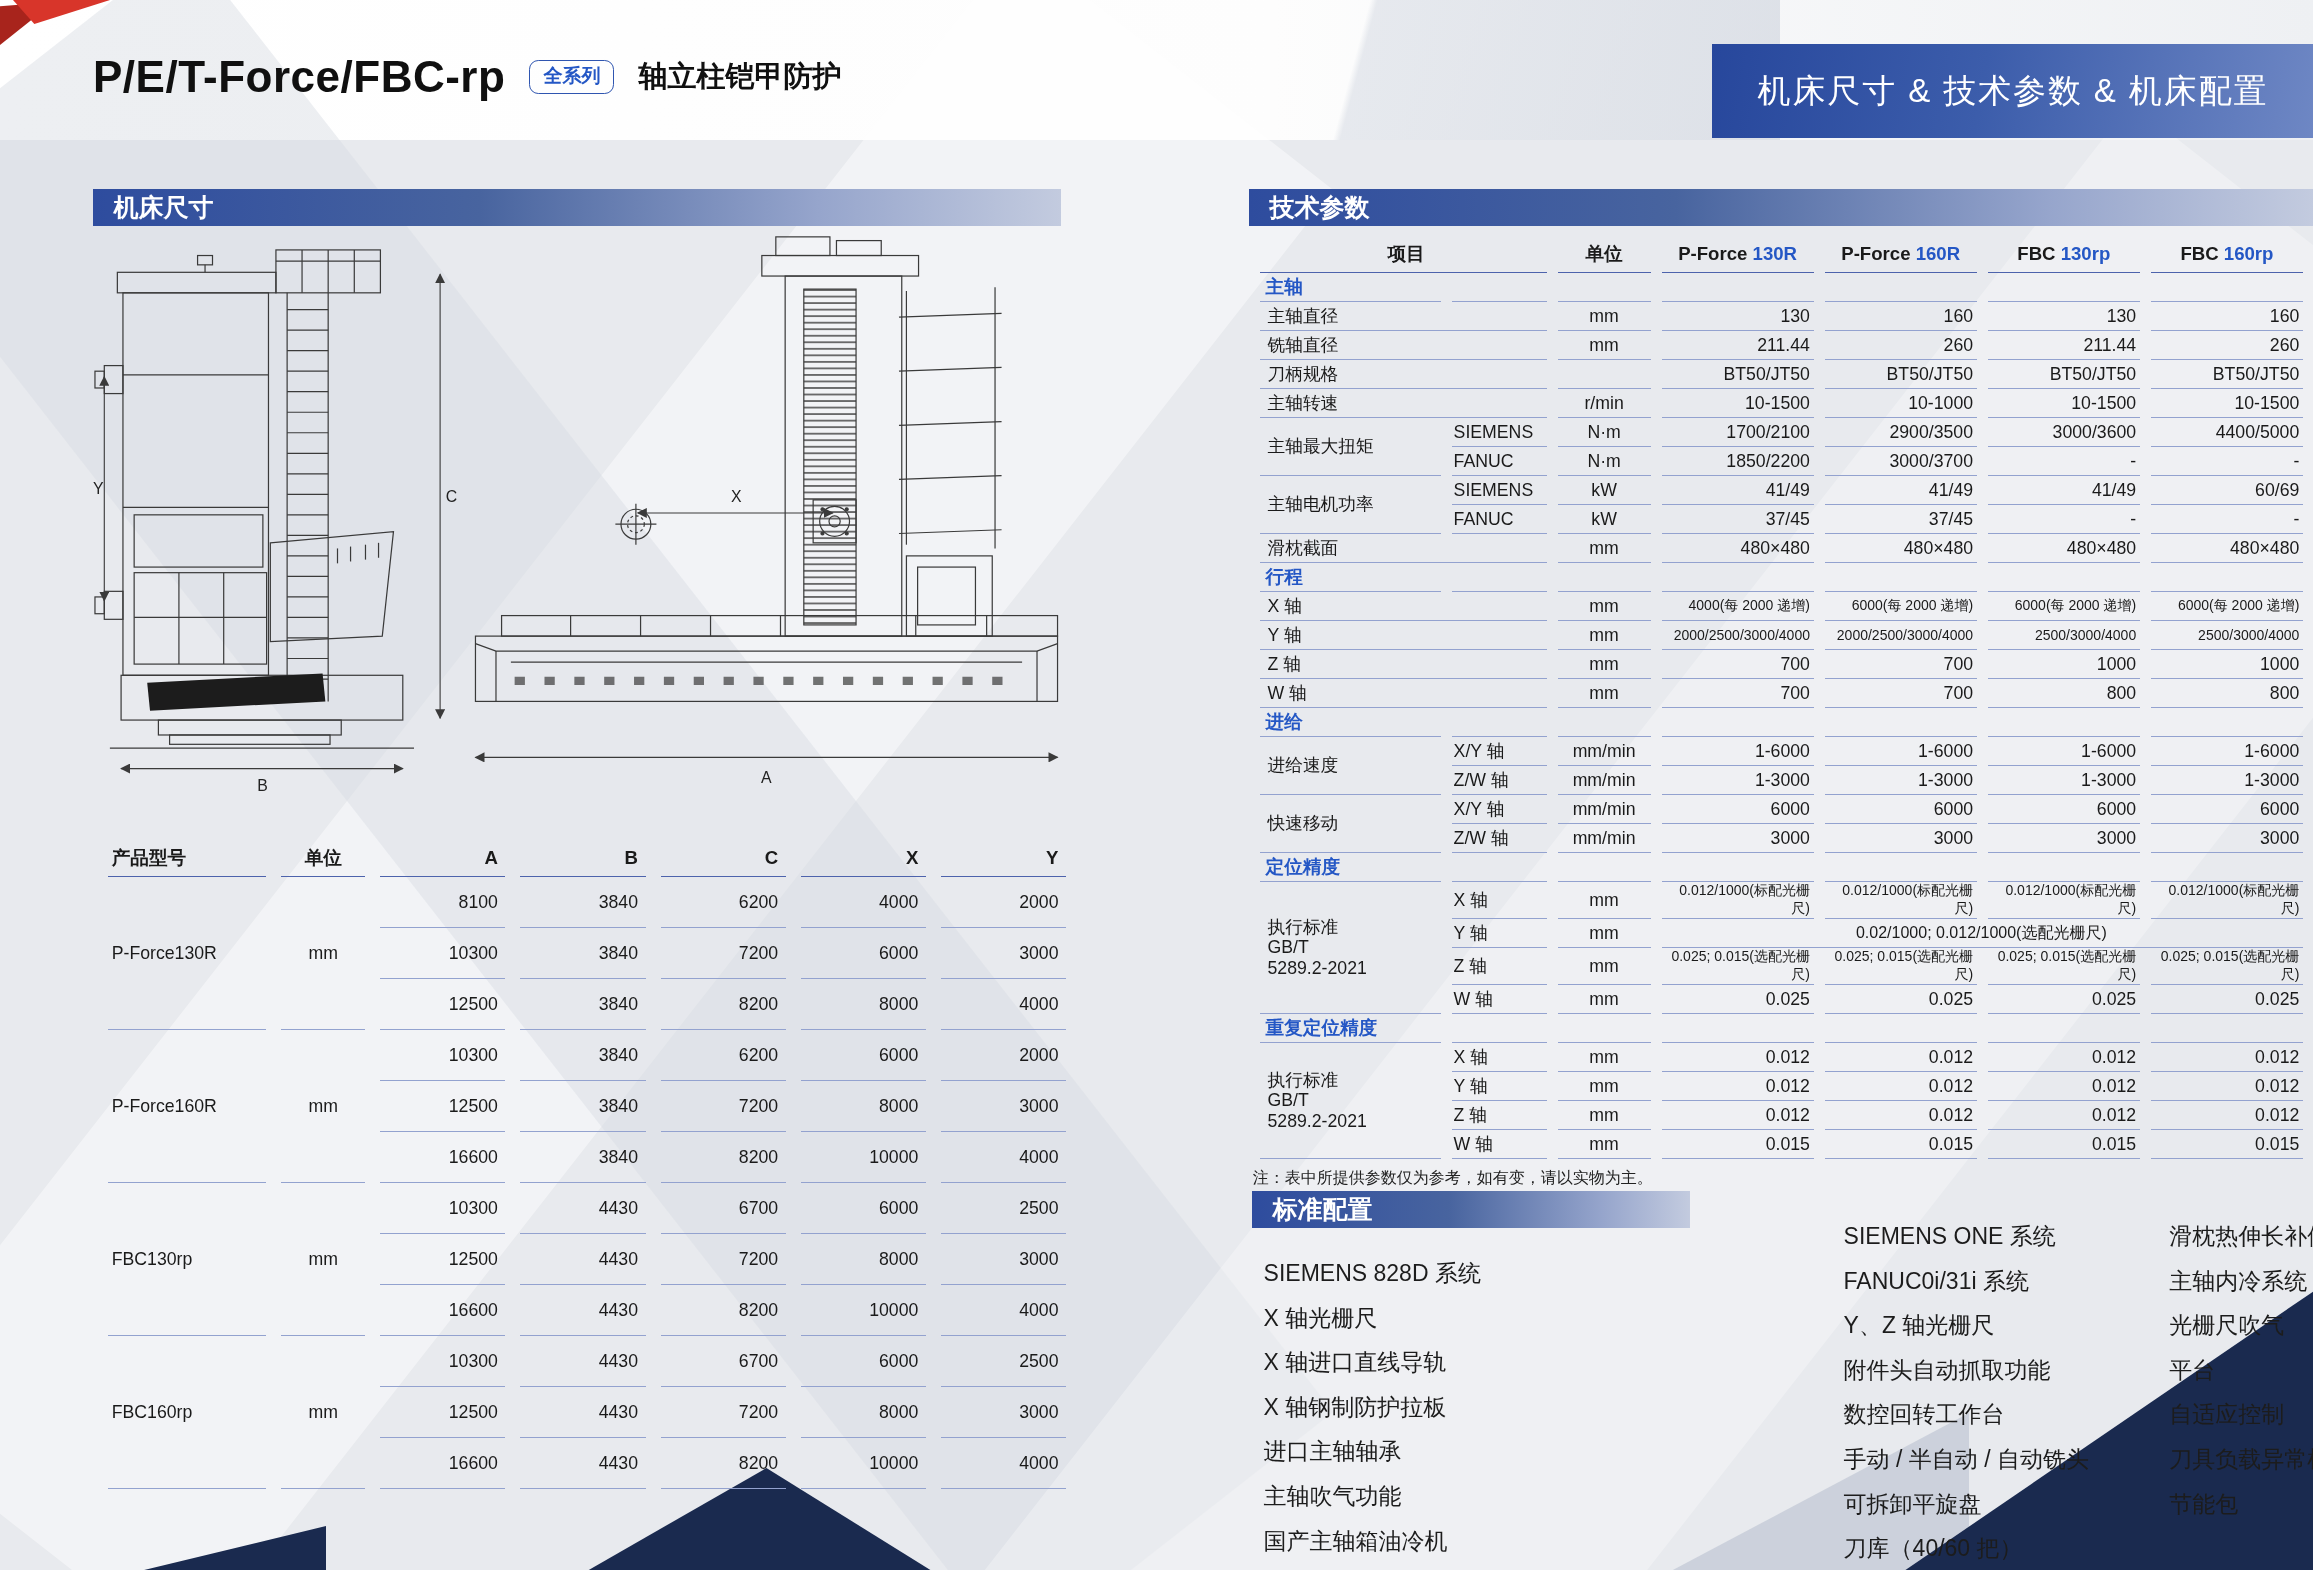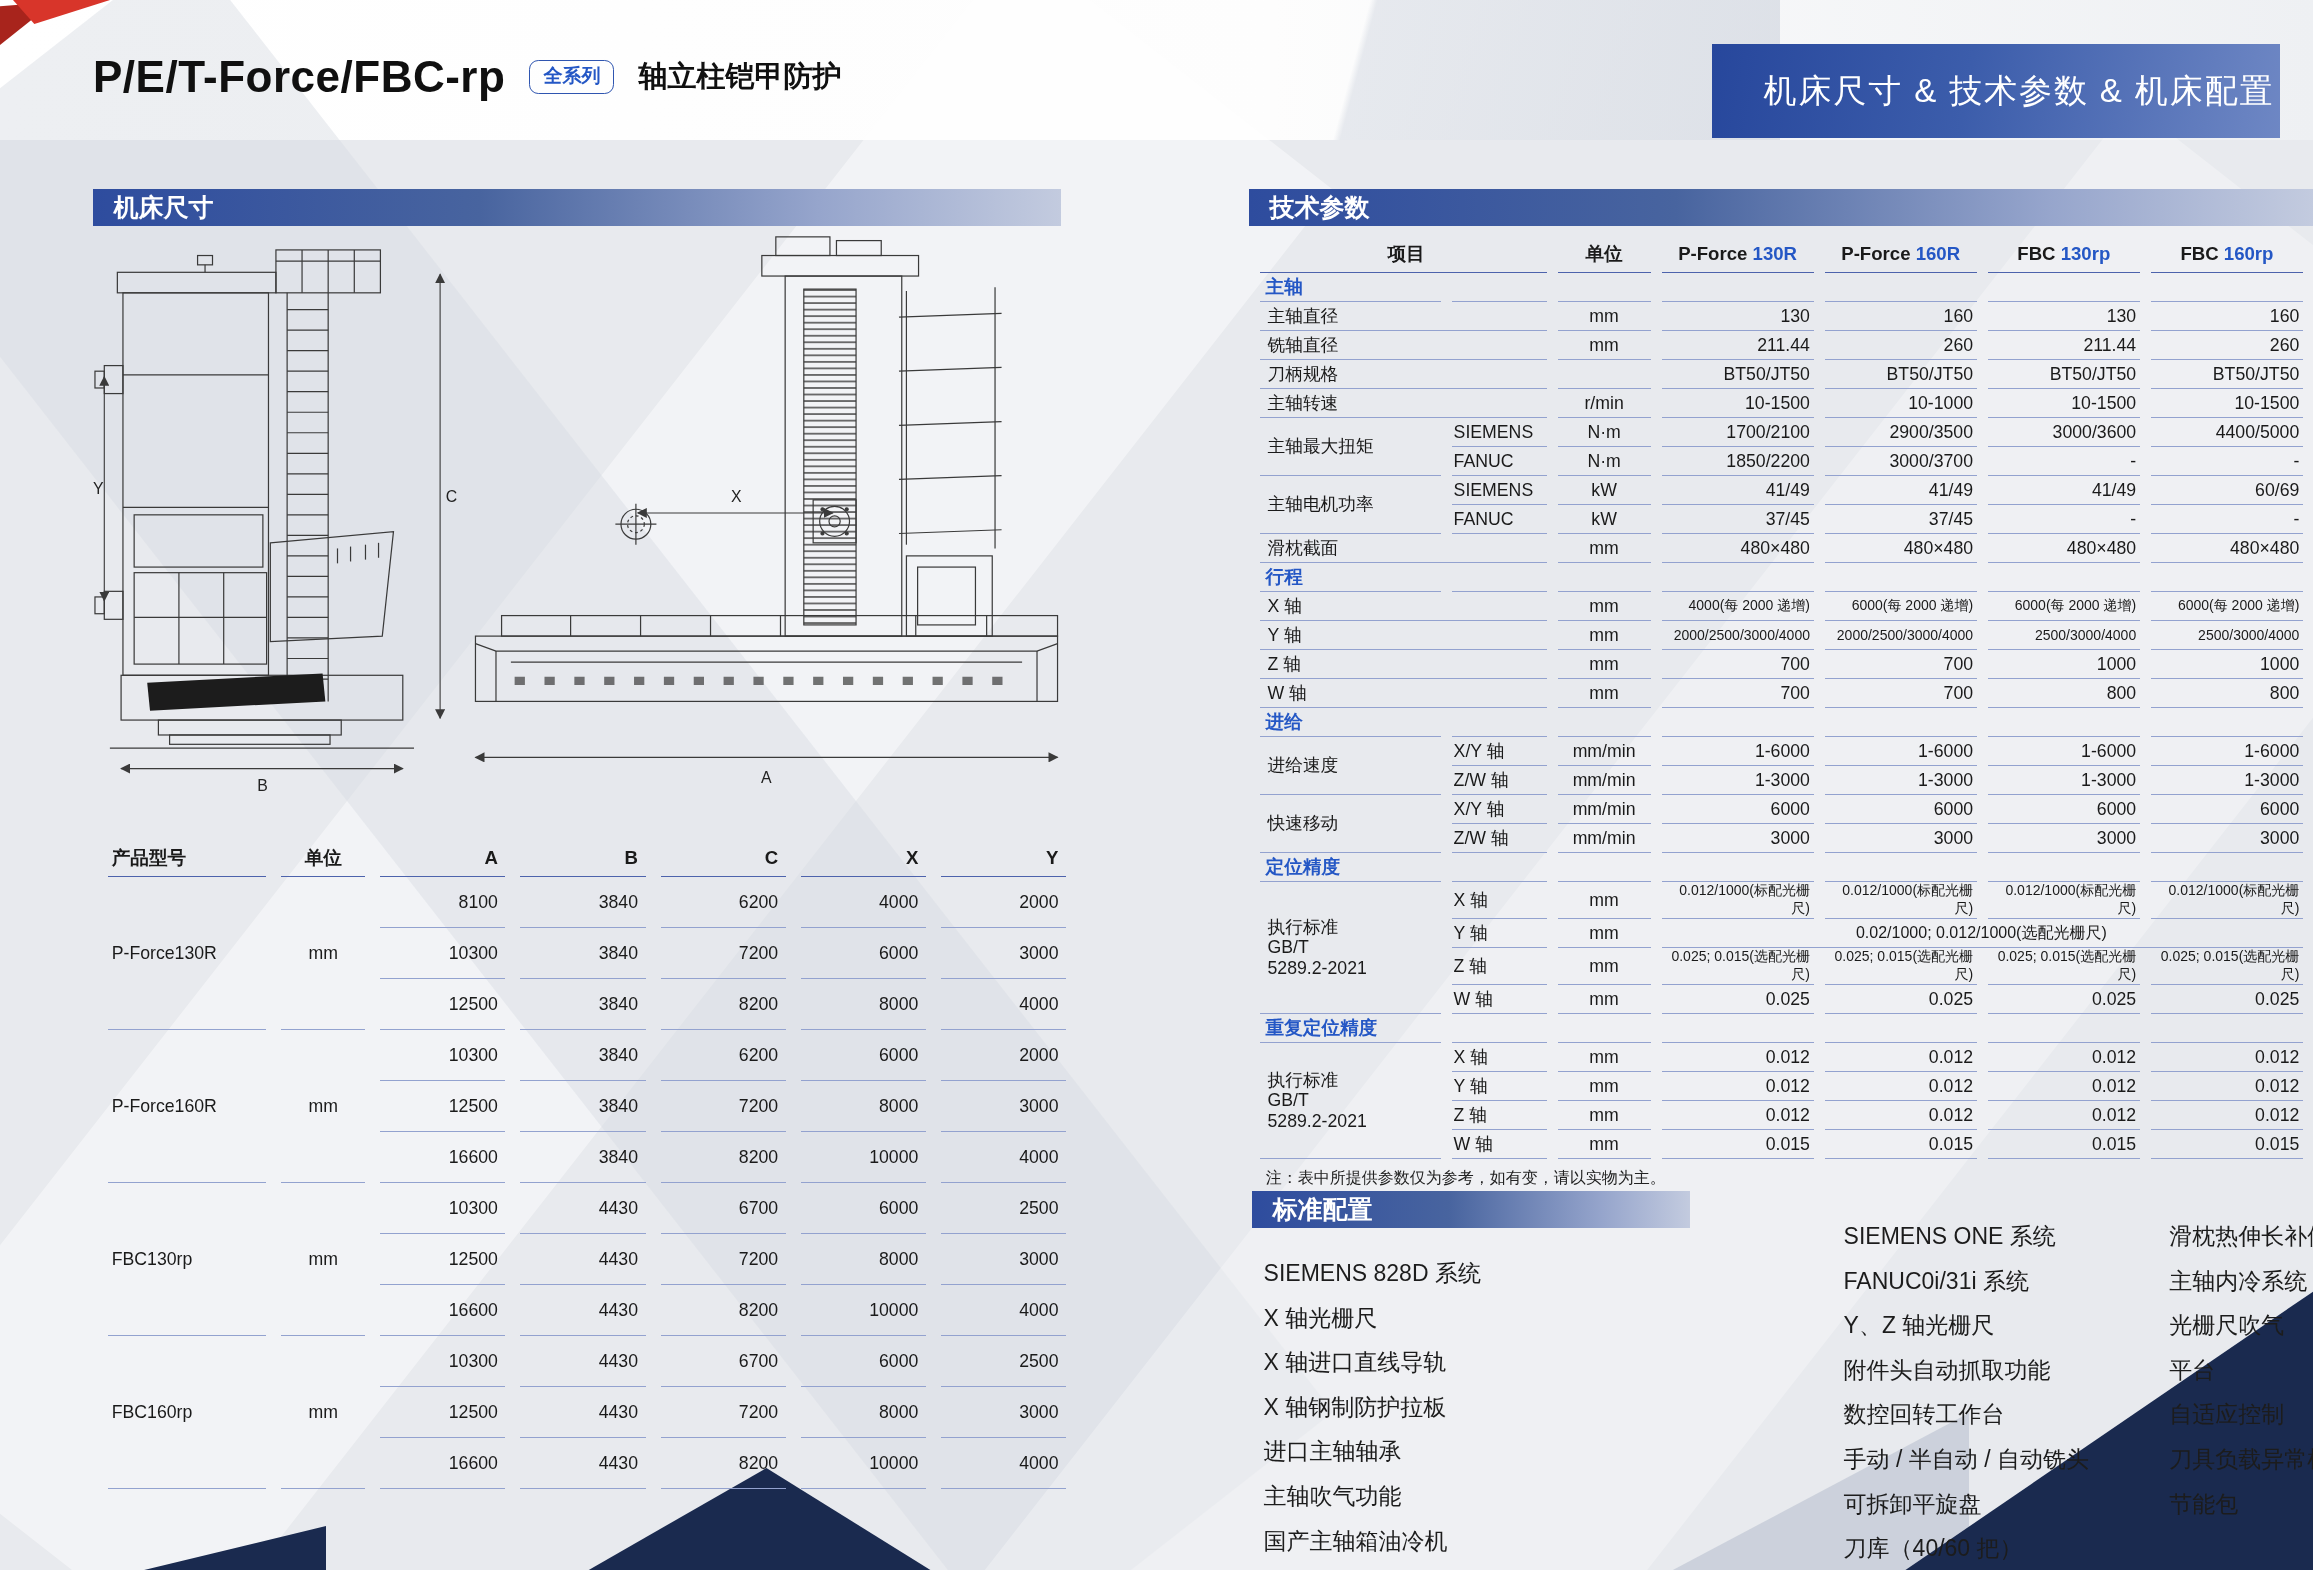--- a/index.html
+++ b/index.html
@@ -25,23 +25,23 @@
   .tri-brg{position:absolute;right:345px;bottom:0;width:298px;height:158px;background:#c7cdd8;opacity:.85;z-index:1;
            clip-path:polygon(100% 0,100% 100%,0 100%);}
   .tri-br{position:absolute;right:0;bottom:0;width:410px;height:280px;background:#1a2a4f;z-index:1;
           clip-path:polygon(100% 0,100% 100%,0 100%);}
   
   .title-wrap{position:absolute;left:93px;top:52px;display:flex;align-items:center;z-index:3;}
   .title{font-size:44px;font-weight:bold;letter-spacing:0.5px;color:#101010;}
   .badge{margin-left:24px;border:1.9px solid #2f55b0;color:#2457c5;font-size:19px;font-weight:bold;
          padding:1.9px 13px 3.7px;border-radius:9.3px;white-space:nowrap;}
   .subtitle{margin-left:24px;font-size:29px;font-weight:bold;color:#101010;}
-  .banner{position:absolute;left:1712px;top:44px;width:522px;height:94px;z-index:3;display:flex;
+  .banner{position:absolute;left:1712px;top:44px;width:602px;height:94px;z-index:3;display:flex;
           align-items:center;justify-content:center;color:#fff;font-size:33px;letter-spacing:1.9px;
-          background:linear-gradient(100deg,#27479c 0%,#3c5dab 45%,#6e87c4 100%);padding-left:46px;}
+          background:linear-gradient(100deg,#27479c 0%,#3c5dab 45%,#6e87c4 100%);}
   
   .bar{position:absolute;height:37px;z-index:3;color:#fff;font-size:25px;font-weight:bold;line-height:37px;
        padding-left:20.5px;box-sizing:border-box;
        background:linear-gradient(90deg,#2e4c9e 0%,#48649f 40%,#96a5cc 75%,#c3cbdf 100%);}
   #bar-dims{left:93px;top:189px;width:968px;}
   #bar-specs{left:1249px;top:189px;width:1065px;}
   
   .drawings{position:absolute;left:93px;top:235px;width:975px;height:597px;display:flex;gap:11.2px;z-index:2;}
   .drawings svg text{font-family:"Liberation Sans",sans-serif;fill:#222;}
   
@@ -62,21 +62,21 @@
   .span-val{text-align:center!important;font-size:16px;}
   .sec td{height:30px;}
   .sec .sec-name{color:#2457c5;font-weight:bold;font-size:18.6px;text-align:left;padding-left:5.6px!important;}
   #dims-table th.l{text-align:left;padding-left:3.7px;}
   #dims-table th.c{text-align:center;}
   #dims-table th.r{text-align:right;padding-right:7.5px;}
   #dims-table td{height:48px;border-bottom:0.9px solid #93a2cf;font-size:17.7px;}
   #dims-table td.mod{text-align:left;padding-left:3.7px;}
   #dims-table td.unit-d{text-align:center;}
   #dims-table td.num{text-align:right;padding-right:7.5px;}
-  #note{margin-top:9.3px;font-size:16px;color:#222;padding-left:3.7px;margin-left:13px;}
+  #note{margin-top:9.3px;font-size:16px;color:#222;padding-left:3.7px;}
   
   #configs{position:absolute;left:1252px;top:1191px;display:flex;gap:58px;z-index:2;}
   .cfg{width:522px;}
   .bar-s{width:438px;height:37px;color:#fff;font-size:25px;font-weight:bold;line-height:37px;padding-left:20.5px;
          box-sizing:border-box;background:linear-gradient(90deg,#2e4c9e 0%,#48649f 45%,#96a5cc 80%,#c3cbdf 100%);}
   .cols{display:flex;margin-top:26px;}
   .cfg ul{list-style:none;margin:6px;padding:0 0 0 5.6px;font-size:23px;color:#1c1c1c;}
   .cfg li{margin-bottom:17px;white-space:nowrap;line-height:1.2;}
   .col1{width:280px;flex:none;}
   .cfg-opt .col1{width:308px;}

